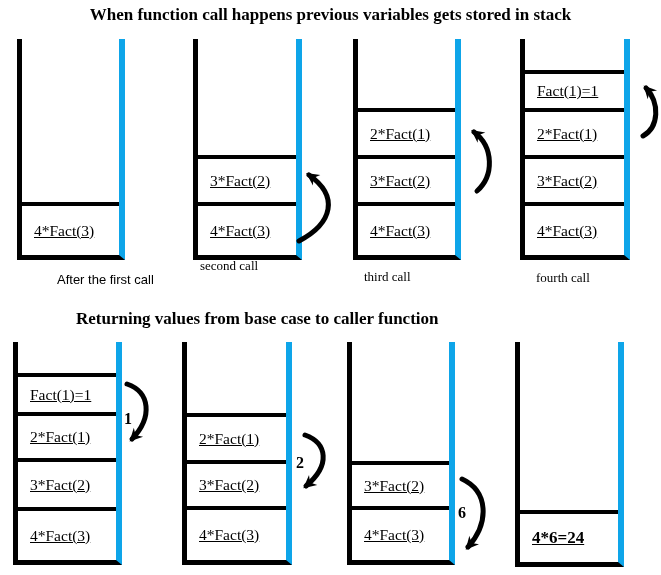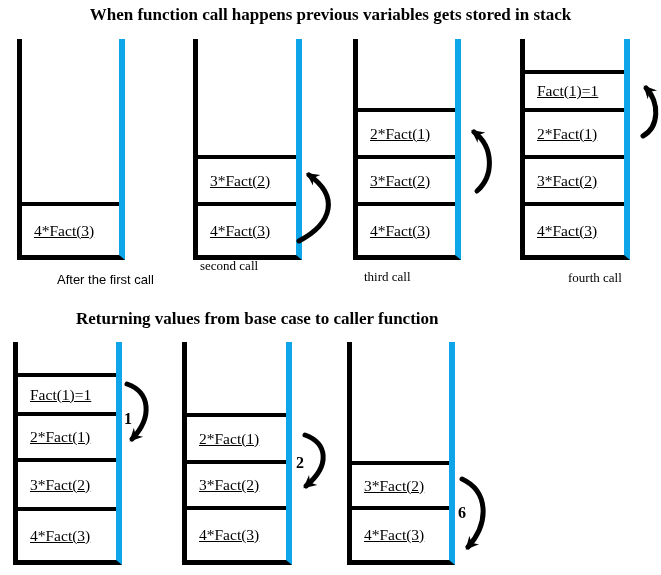--- a/index.html
+++ b/index.html
@@ -122,21 +122,21 @@
       <span>3*Fact(2)</span>
     </div>
     <div class="cell" style="height:53px;">
       <span>4*Fact(3)</span>
     </div>
   </div>
 
   <div class="caption sans" style="left:10px; top:272px;margin-left:47px;">After the first call</div>
   <div class="caption" style="left:200px; top:258px;">second call</div>
   <div class="caption" style="left:364px; top:269px;text-align:center;">third call</div>
-  <div class="caption" style="left:536px; top:270px;margin-left:32px;">fourth call</div>
+  <div class="caption" style="left:536px; top:270px;">fourth call</div>
 
   <div class="stack" style="left:13px; top:342px; width:109px; height:223px;">
     <div class="cell" style="height:39px;">
       <span>Fact(1)=1</span>
     </div>
     <div class="cell" style="height:46px;">
       <span>2*Fact(1)</span>
     </div>
     <div class="cell" style="height:49px;">
       <span>3*Fact(2)</span>
@@ -160,20 +160,25 @@
 
   <div class="stack" style="left:347px; top:342px; width:108px; height:223px;">
     <div class="cell" style="height:45px;">
       <span>3*Fact(2)</span>
     </div>
     <div class="cell" style="height:54px;">
       <span>4*Fact(3)</span>
     </div>
   </div>
 
+  <div class="stack" style="left:515px; top:342px; width:109px; height:225px;">
+    <div class="cell bold" style="height:52px;">
+      <span>4*6=24</span>
+    </div>
+  </div>
 
   <div class="arrow-label" style="left:124px; top:410px;">1</div>
   <div class="arrow-label" style="left:296px; top:454px;">2</div>
   <div class="arrow-label" style="left:458px; top:504px;">6</div>
 
   <svg class="overlay" viewBox="0 0 661 575" xmlns="http://www.w3.org/2000/svg">
     <defs>
       <marker id="arrowhead" viewBox="0 0 12 12" refX="8.5" refY="6" markerWidth="14" markerHeight="14" orient="auto" markerUnits="userSpaceOnUse">
         <path d="M0.5,0.5 L11.5,6 L0.5,11.5 L4,6 Z" fill="#000"></path>
       </marker>

